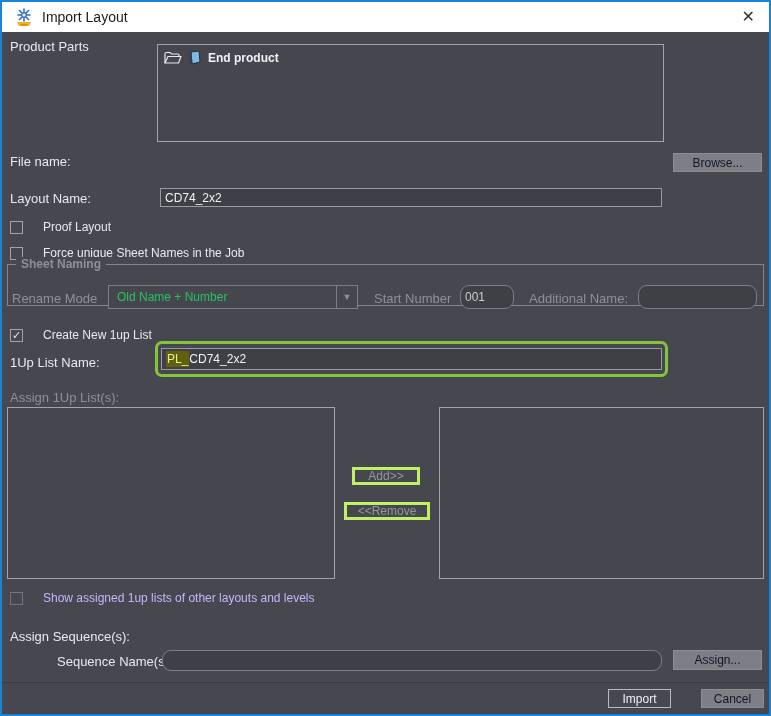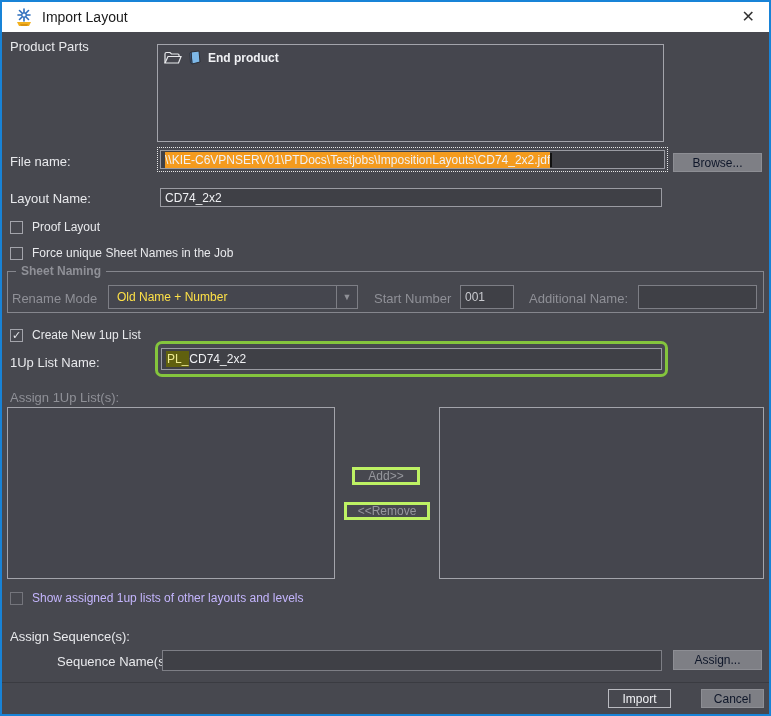--- a/index.html
+++ b/index.html
@@ -42,48 +42,48 @@
   .caret { display:inline-block; width:2px; height:14px; background:#111; vertical-align:middle; }
 
   .btn {
     position:absolute; font-size:12px; text-align:center; cursor:pointer;
     display:flex; align-items:center; justify-content:center;
   }
   .btn.gray { background:#7e7f85; color:#0f172a; border:1px solid #8d8e94;text-align:right; }
   .btn.outline { background:transparent; color:#f0f1f4; border:1px solid #b9bac0; }
   .btn.disabled { background:transparent; color:#96979d; border:3px solid #bef264; cursor:default; }
 
-  .checkbox { position:absolute; display:flex; align-items:center; gap:9px; cursor:pointer; }
+  .checkbox { position:absolute; display:flex; align-items:center; gap:20px; cursor:pointer; }
   .checkbox .box {
     width:13px; height:13px; border:1px solid #a3a4ab; background:#47484f;
     display:flex; align-items:center; justify-content:center;
     font-size:11px; color:#e8e9ec; line-height:11px;
   }
   .checkbox.dim .box { border-color:#74757c; }
   .checkbox .cb-label { font-size:12px; color:#e8e9ec; }
   .checkbox.dim .cb-label { color:#c4b5fd; }
 
   .groupbox {
     position:absolute; border:1px solid #85868d;
   }
   .groupbox .legend {
     position:absolute; top:-8px; left:8px; background:#47484f;
     padding:0 5px; font-size:12px; font-weight:bold; color:#8f9097;
   }
   .dropdown {
     position:absolute; background:#45464e; border:1px solid #7d7e85;
     display:flex; align-items:center;
   }
-  .dropdown .dd-val { flex:1; padding:0 8px; font-size:12px; color:#fde047; }
+  .dropdown .dd-val { flex:1; padding:0 8px; font-size:12px; color:#22c55e; }
   .dropdown .dd-arrow {
     width:21px; height:100%; border-left:1px solid #7d7e85;
     display:flex; align-items:center; justify-content:center;
     color:#8f9097; font-size:9px;
   }
-  .field.disabled { border-color:#7d7e85; }
+  .field.disabled { border-color:#7d7e85;border-radius:9px; }
   .field.disabled .val { color:#c9cacf; }
 
   .green-wrap {
     position:absolute; border:3px solid #84c53d; border-radius:7px;
     padding:4px 3px; background:transparent;
   }
   .green-wrap .field { height:22px; }
   .sel-olive { background:#60600f; color:#ece98f; padding:1px 1px; }
 
   .separator { position:absolute; left:0; width:767px; height:1px; background:#3a3b41; }
@@ -120,45 +120,39 @@
         </svg>
         <svg width="14" height="16" viewBox="0 0 14 16">
           <path d="M3 2 L11 1 L12 12 L4 14 Z" fill="#7db8e8" stroke="#2a2c33" stroke-width="1"></path>
           <path d="M3 2 L4 14 L2.5 13 L1.8 3 Z" fill="#3d6ea8" stroke="#2a2c33" stroke-width="0.8"></path>
         </svg>
         <span class="txt">End product</span>
       </div>
     </div>
 
     <span class="label" style="left:8px; top:122px;">File name:</span>
-    <div class="focus-wrap" style="left:155px; top:115px; width:511px;">
-      <div class="field" style="width:100%;">
-        <span class="val sel-orange">\\KIE-C6VPNSERV01\PTDocs\Testjobs\ImpositionLayouts\CD74_2x2.jdf</span>
-          <span class="caret"></span>
-      </div>
-    </div>
     <div class="btn gray" style="left:671px; top:121px; width:89px; height:19px;">
       <span>Browse...</span>
     </div>
 
     <span class="label" style="left:8px; top:159px;">Layout Name:</span>
     <div class="field abs" style="left:158px; top:156px; width:502px;">
       <span class="val">CD74_2x2</span>
     </div>
 
     <div class="checkbox" style="left:8px; top:188px;">
       <span class="box"></span>
       <span class="cb-label">Proof Layout</span>
     </div>
     <div class="checkbox" style="left:8px; top:214px;">
       <span class="box"></span>
       <span class="cb-label">Force unique Sheet Names in the Job</span>
     </div>
 
-    <div class="groupbox" style="left:5px; top:239px; width:757px; height:42px;">
+    <div class="groupbox" style="left:5px; top:232px; width:757px; height:42px;">
       <span class="legend">Sheet Naming</span>
     </div>
     <span class="label dim" style="left:10px; top:259px;">Rename Mode</span>
     <div class="dropdown" style="left:106px; top:253px; width:250px; height:24px;">
       <span class="dd-val">Old Name + Number</span>
       <span class="dd-arrow">▼</span>
     </div>
     <span class="label dim" style="left:372px; top:259px;">Start Number</span>
     <div class="field abs disabled" style="left:458px; top:253px; width:54px; height:24px;">
       <span class="val">001</span>

